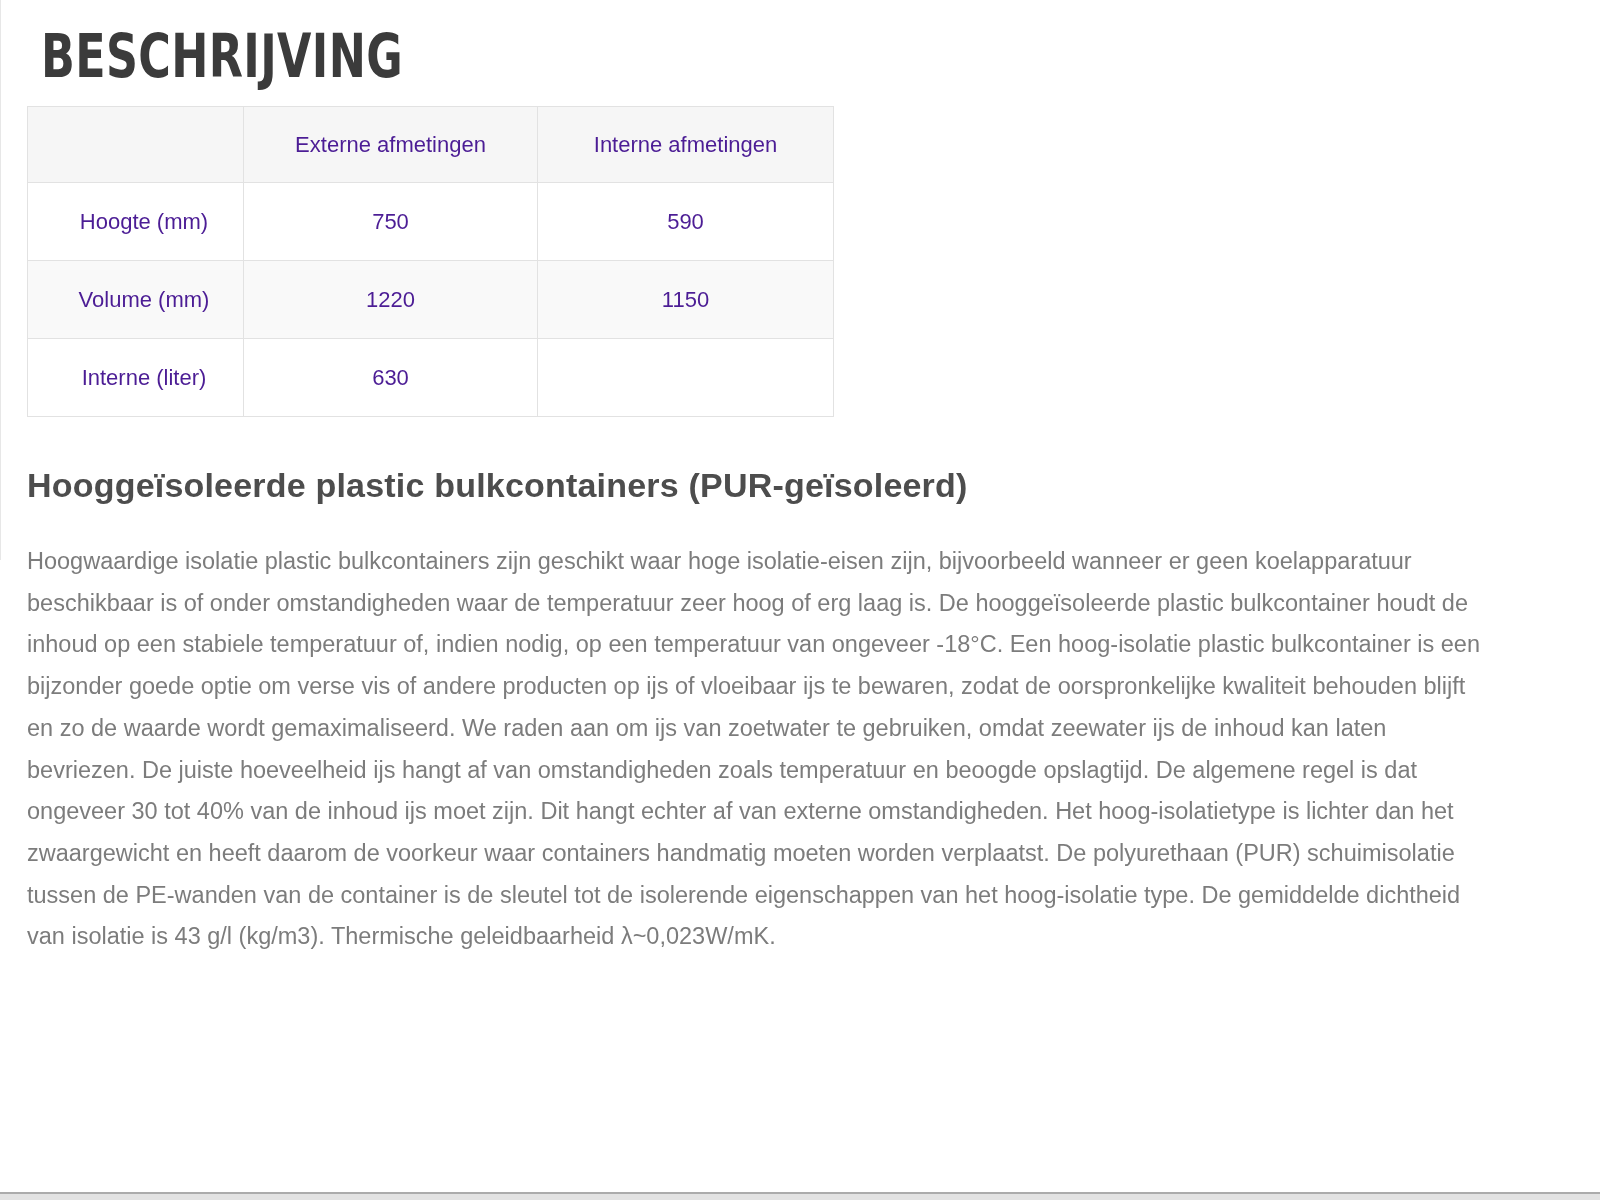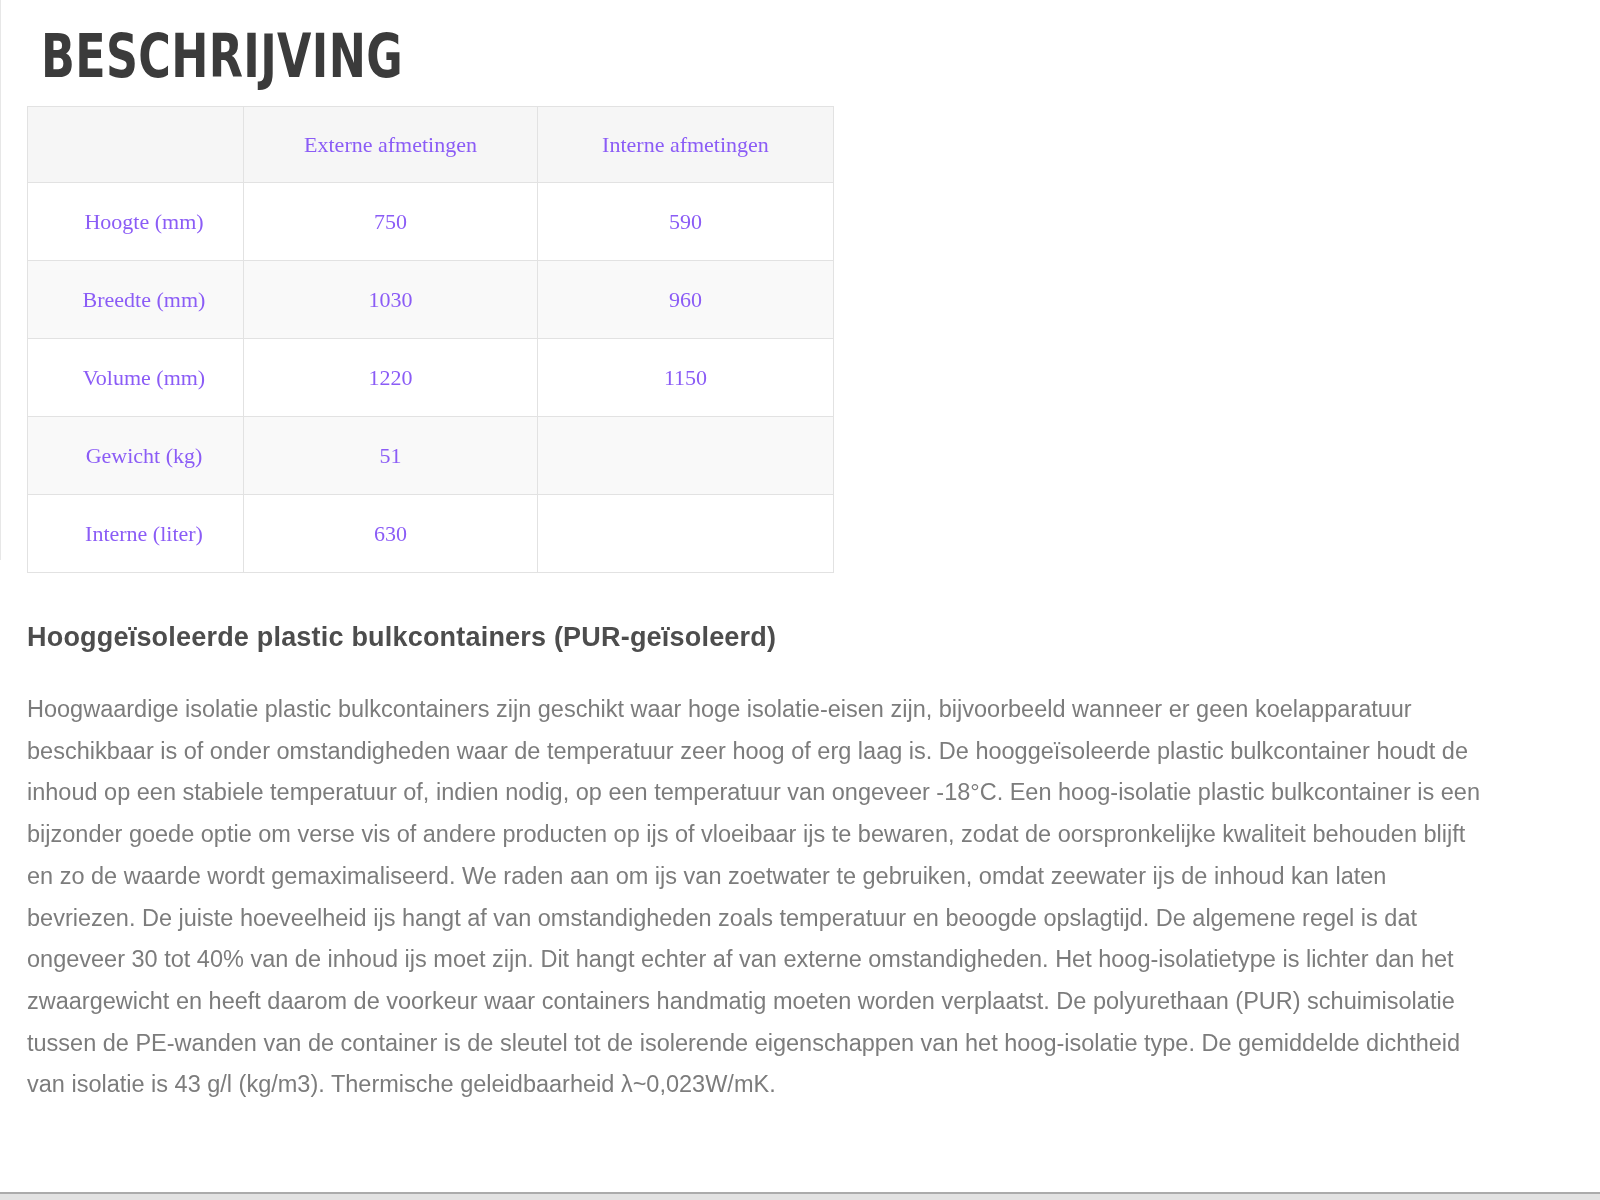--- a/index.html
+++ b/index.html
@@ -35,22 +35,21 @@
     letter-spacing: 0.5px;
     color: #3b3b3b;
   }
   
   table.dims {
     margin-top: 10px;
     border-collapse: collapse;
     width: 806px;
     table-layout: fixed;
     font-size: 22px;
-    color: #8b5cf6;
-    font-family: Liberation Serif, serif;
+    color: #4c1d95;
   }
   table.dims col.c1 { width: 216px; }
   table.dims col.c2 { width: 294px; }
   table.dims col.c3 { width: 296px; }
   table.dims th, table.dims td {
     border: 1px solid #e2e2e2;
     font-weight: 400;
     text-align: center;
     vertical-align: middle;
     padding: 0;
@@ -58,21 +57,21 @@
   table.dims thead th { height: 75px; background: #f6f6f6; }
   table.dims tbody td { height: 77px; background: #ffffff; }
   table.dims tbody tr:nth-child(even) td { background: #f9f9f9; }
   table.dims tbody td:first-child {
     text-align: center;
     padding-left: 17px;
   }
   
   .section-subtitle {
     margin: 49px 0 12px 0;
-    font-size: 27px;
+    font-size: 34px;
     font-weight: 700;
     color: #4d4d4d;
     letter-spacing: 0.2px;
   }
   
   .description-body {
     margin: 36px 0 0 0;
     width: 1468px;
     font-size: 23.5px;
     line-height: 41.7px;
@@ -119,33 +118,23 @@
         <th>Interne afmetingen</th>
       </tr>
     </thead>
     <tbody>
       <tr>
         <td>Hoogte (mm)</td>
         <td>750</td>
         <td>590</td>
       </tr>
       <tr>
-        <td>Breedte (mm)</td>
-        <td>1030</td>
-        <td>960</td>
-      </tr>
-      <tr>
         <td>Volume (mm)</td>
         <td>1220</td>
         <td>1150</td>
-      </tr>
-      <tr>
-        <td>Gewicht (kg)</td>
-        <td>51</td>
-        <td></td>
       </tr>
       <tr>
         <td>Interne (liter)</td>
         <td>630</td>
         <td></td>
       </tr>
     </tbody>
   </table>
 
   <h2 class="section-subtitle">Hooggeïsoleerde plastic bulkcontainers (PUR-geïsoleerd)</h2>

